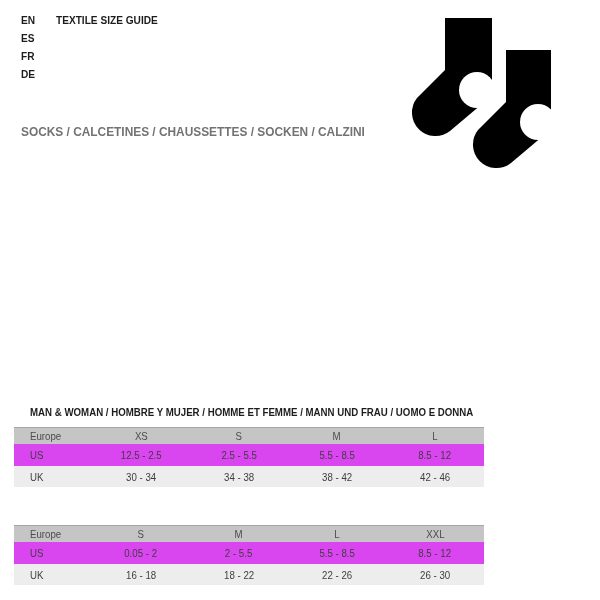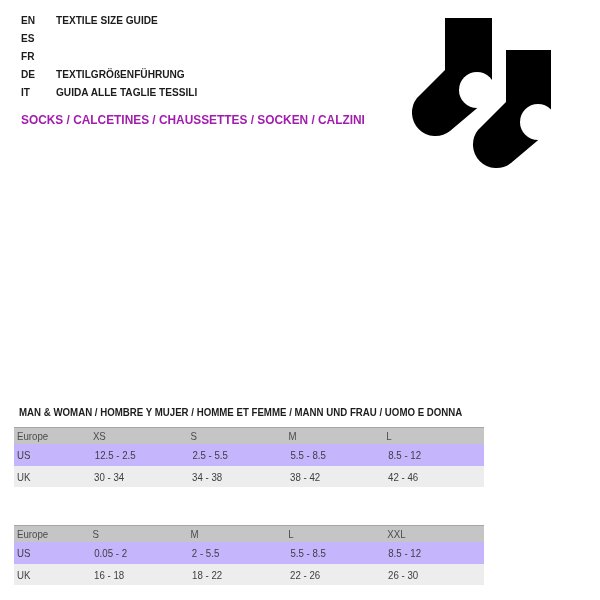--- a/index.html
+++ b/index.html
@@ -12,39 +12,39 @@
   .cnd{display:inline-block;transform:scaleX(0.88);transform-origin:50% 50%;white-space:nowrap;}
   .cndl{transform-origin:0 50%;}
 
   
   .lang-block{position:absolute;left:21px;top:11px;}
   .lang-row{display:flex;height:18px;align-items:center;font-weight:bold;font-size:11.5px;color:#1c1c1c;letter-spacing:0;}
   .lang-code{width:35px;flex:0 0 35px;}
   .lang-label{flex:1;}
 
   
-  .category-title{position:absolute;left:21px;top:112px;font-size:13.5px;font-weight:bold;color:#a21caf;}
+  .category-title{position:absolute;left:21px;top:124px;font-size:13.5px;font-weight:bold;color:#737373;}
 
   
   .socks-svg{position:absolute;left:400px;top:0;width:200px;height:200px;}
 
   
-  .tbl-title{position:absolute;left:19px;font-size:11px;font-weight:bold;color:#1c1c1c;}
+  .tbl-title{position:absolute;left:30px;font-size:11px;font-weight:bold;color:#1c1c1c;}
   #t1-title{top:406px;}
   #t2-title{top:504px;}
 
   
   .size-table{position:absolute;left:14px;width:470px;}
   #t1{top:427px;}
   #t2{top:525px;}
   table.sz{width:470px;border-collapse:separate;border-spacing:0;table-layout:fixed;}
-  table.sz td{font-size:11px;color:#3e3e3e;text-align:left;vertical-align:middle;padding:0;overflow:hidden;white-space:nowrap;}
-  table.sz td.first{text-align:left;padding-left:3px;}
+  table.sz td{font-size:11px;color:#3e3e3e;text-align:center;vertical-align:middle;padding:0;overflow:hidden;white-space:nowrap;}
+  table.sz td.first{text-align:left;padding-left:16px;}
   tr.head td{background:#c5c5c5;border-top:1px solid #a6a6a6;height:16px;color:#4c4c4c;}
-  tr.rowa td{height:22px;background:#c4b5fd;}
+  tr.rowa td{height:22px;background:#d946ef;}
   tr.rowb td{height:21px;background:#ededed;}
   col.c0{width:78px;} col.cn{width:98px;}
 </style>
 </head>
 <body>
 
 <div id="canvas">
 
   <div class="lang-block">
     <div class="lang-row">
@@ -52,25 +52,20 @@
       <span class="lang-label"><span class="cnd cndl">TEXTILE SIZE GUIDE</span></span>
     </div>
     <div class="lang-row">
       <span class="lang-code"><span class="cnd cndl">ES</span></span>
     </div>
     <div class="lang-row">
       <span class="lang-code"><span class="cnd cndl">FR</span></span>
     </div>
     <div class="lang-row">
       <span class="lang-code"><span class="cnd cndl">DE</span></span>
-      <span class="lang-label"><span class="cnd cndl">TEXTILGRÖßENFÜHRUNG</span></span>
-    </div>
-    <div class="lang-row">
-      <span class="lang-code"><span class="cnd cndl">IT</span></span>
-      <span class="lang-label"><span class="cnd cndl">GUIDA ALLE TAGLIE TESSILI</span></span>
     </div>
   </div>
 
   <div class="category-title">
     <span class="cnd cndl">SOCKS / CALCETINES / CHAUSSETTES / SOCKEN / CALZINI</span>
   </div>
 
   <svg class="socks-svg" viewBox="400 0 200 200" xmlns="http://www.w3.org/2000/svg" aria-hidden="true">
     <g>
       <path d="M445 18 L492 18 L492 80 Q492 94 482 104 L450 131 A23.5 23.5 0 0 1 417 98 L445 70 Z" fill="#000000"></path>

